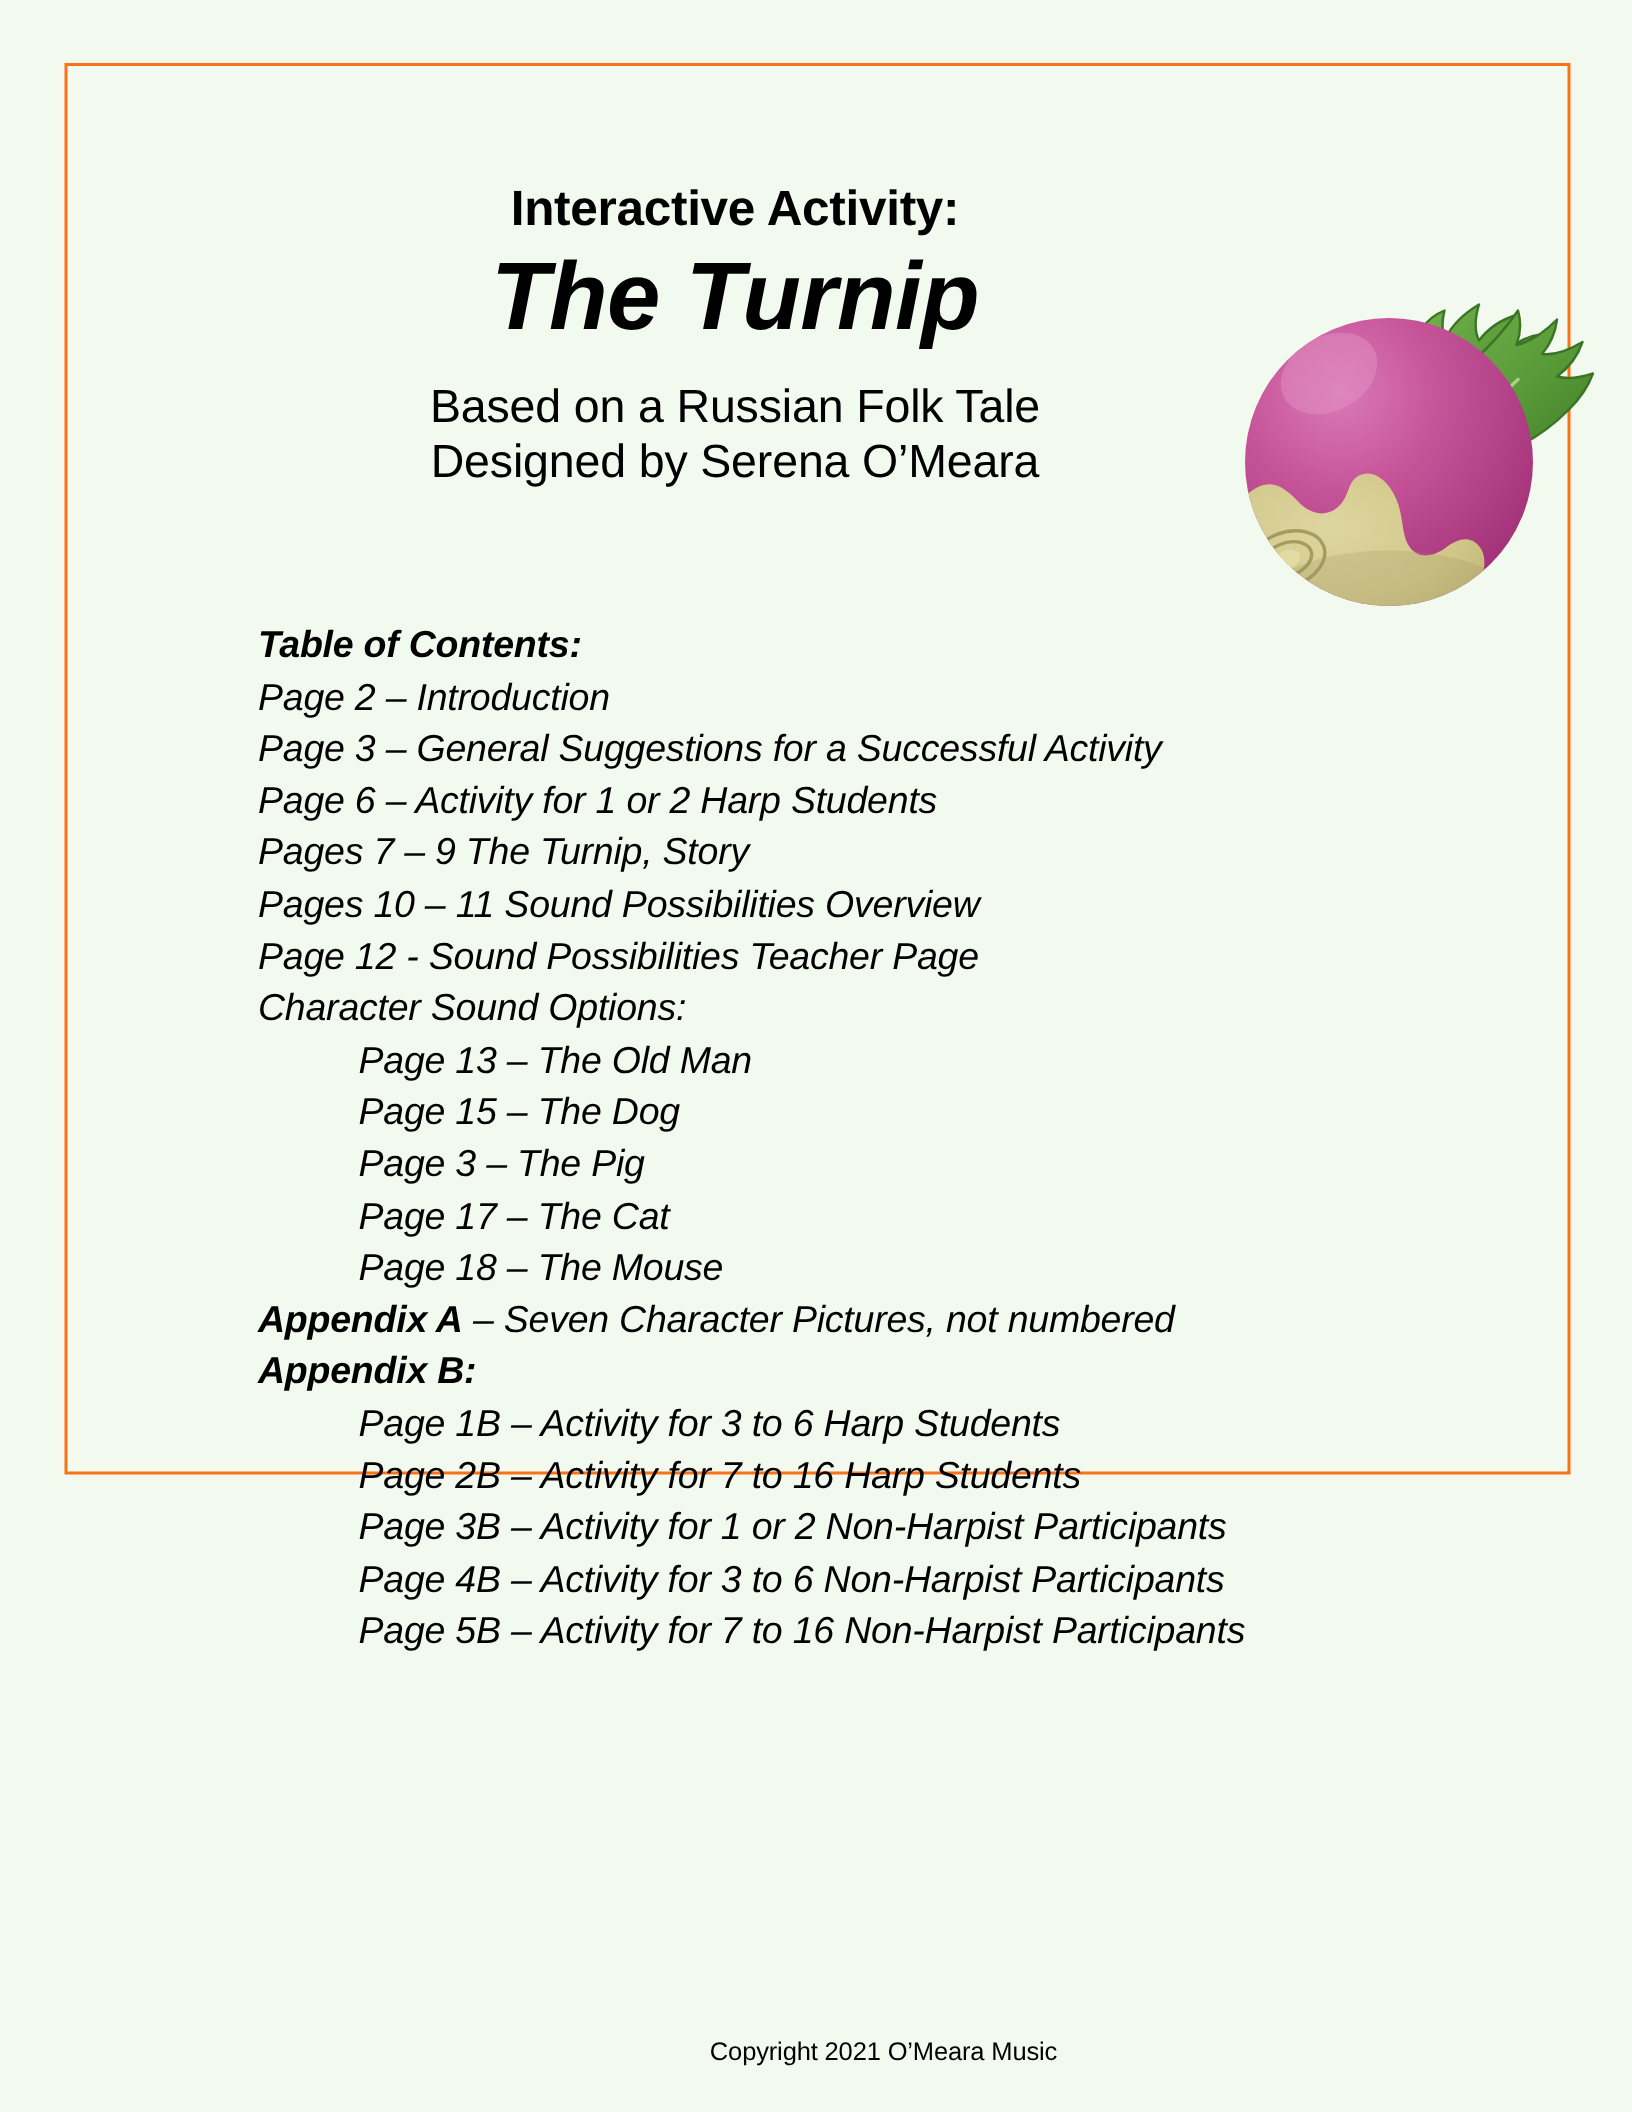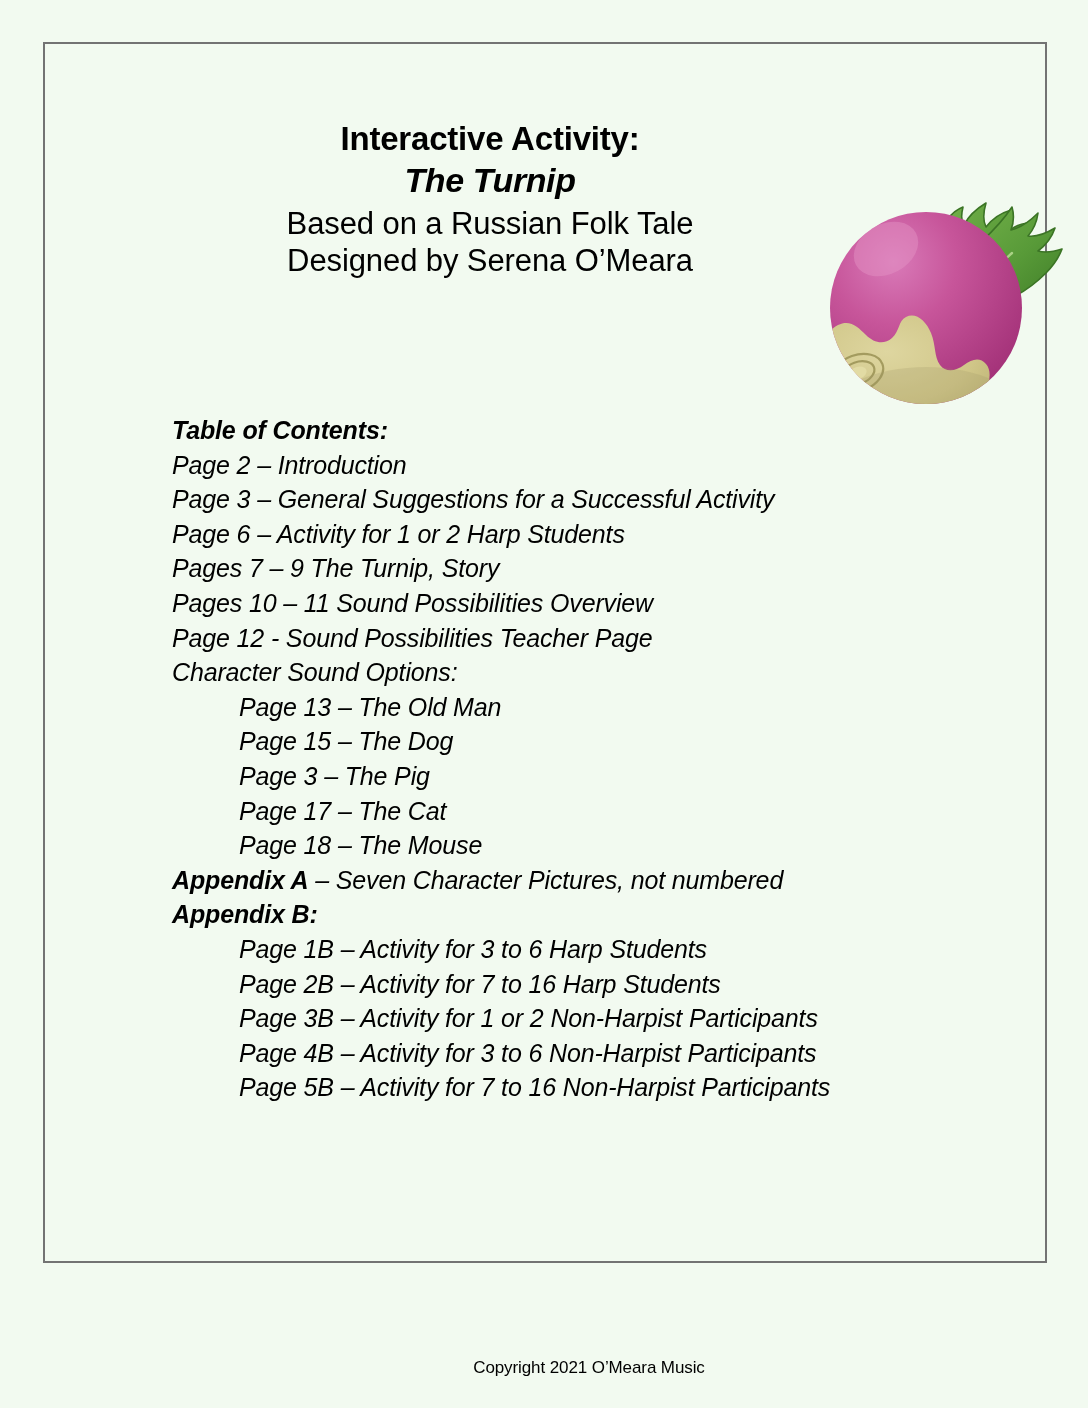--- a/index.html
+++ b/index.html
@@ -16,22 +16,22 @@
     overflow: hidden;
     position: relative;
   }
 
   
   .page-frame {
     position: absolute;
     left: 43px;
     top: 42px;
     width: 1004px;
-    height: 1221px;
-    border: 2px solid #737373;
+    height: 941px;
+    border: 2px solid #f97316;
     box-sizing: border-box;
     background: #f2faf0;
   }
 
   
   .header {
     position: absolute;
     left: 0;
     top: 0;
     width: 100%;
@@ -48,37 +48,37 @@
 
   .title-line1 {
     font-size: 33px;
     font-weight: bold;
     line-height: 1.14;
     letter-spacing: -0.2px;
     white-space: nowrap;
   }
 
   .title-line2 {
-    font-size: 34px;
+    font-size: 64px;
     font-weight: bold;
     font-style: italic;
     line-height: 1.18;
     letter-spacing: -0.4px;
     margin-top: 2px;
     white-space: nowrap;
   }
 
   .title-line3, .title-line4 {
     font-size: 31px;
     font-weight: normal;
     line-height: 1.19;
     letter-spacing: -0.1px;
     white-space: nowrap;
   }
-  .title-line3 { margin-top: 6px; }
+  .title-line3 { margin-top: 18px; }
 
   
   .turnip-figure {
     position: absolute;
     left: 753px;
     top: 101px;
     width: 270px;
     height: 262px;
   }
   .turnip-figure svg { display: block; width: 100%; height: 100%; }

